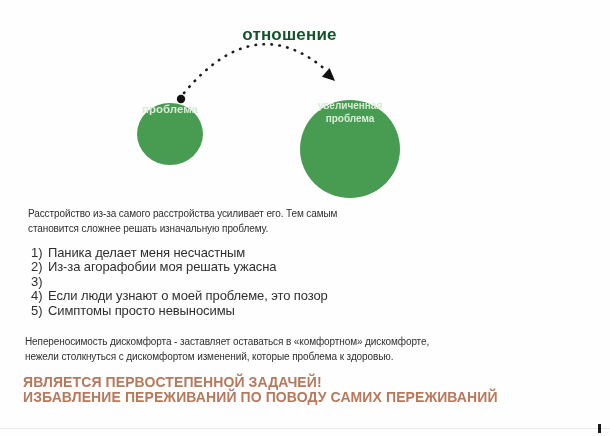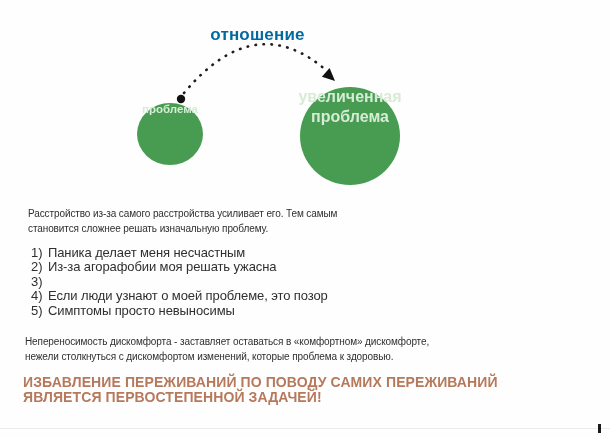--- a/index.html
+++ b/index.html
@@ -8,39 +8,40 @@
     width:610px;height:436px;
     background:#fefefe;
     overflow:hidden;
     font-family:"Liberation Sans", sans-serif;
     color:#2f2f2f;
   }
   
   .diagram-title{
     position:absolute;top:25px;left:0;width:515px;
     text-align:center;
-    font-size:17px;font-weight:bold;color:#0369a1;
+    font-size:17px;font-weight:bold;color:#14532d;
     letter-spacing:.2px;
+    padding-left:32px;
   }
   .arc-svg{position:absolute;top:0;left:0;width:610px;height:200px;}
   .circle{
     position:absolute;border-radius:50%;
     background:#479c52;
     display:flex;align-items:flex-start;justify-content:center;
     text-align:center;
     color:#d6ecd6;
     font-weight:600;
   }
   .circle-small{
     left:137px;top:103px;width:66px;height:62px;
     font-size:11.5px;
   }
   .circle-big{
-    left:300px;top:87px;width:100px;height:98px;
-    font-size:16px;line-height:1.25;
+    left:300px;top:100px;width:100px;height:98px;
+    font-size:10px;line-height:1.25;
   }
   
   .para{position:absolute;font-size:10px;line-height:14.6px;letter-spacing:-.1px;}
   .para-intro{left:28px;top:207px;}
   .list{position:absolute;left:31px;top:246px;}
   .list-row{display:flex;font-size:13px;line-height:14.4px;letter-spacing:-.1px;}
   .list-num{width:17px;flex:0 0 17px;}
   .para-discomfort{left:25px;top:335px;}
   .conclusion{
     position:absolute;left:23px;top:375px;
@@ -107,20 +108,20 @@
       <span>Симптомы просто невыносимы</span>
     </div>
   </div>
 
   <div class="para para-discomfort">
     <div>Непереносимость дискомфорта - заставляет оставаться в «комфортном» дискомфорте,</div>
     <div>нежели столкнуться с дискомфортом изменений, которые проблема к здоровью.</div>
   </div>
 
   <div class="conclusion">
+    <div>ЯВЛЯЕТСЯ ПЕРВОСТЕПЕННОЙ ЗАДАЧЕЙ!</div>
     <div>ИЗБАВЛЕНИЕ ПЕРЕЖИВАНИЙ ПО ПОВОДУ САМИХ ПЕРЕЖИВАНИЙ</div>
-    <div>ЯВЛЯЕТСЯ ПЕРВОСТЕПЕННОЙ ЗАДАЧЕЙ!</div>
   </div>
 
   <div class="bottom-line"></div>
   <div class="cursor-tick"></div>
 
 </div>
 
 </body></html>

